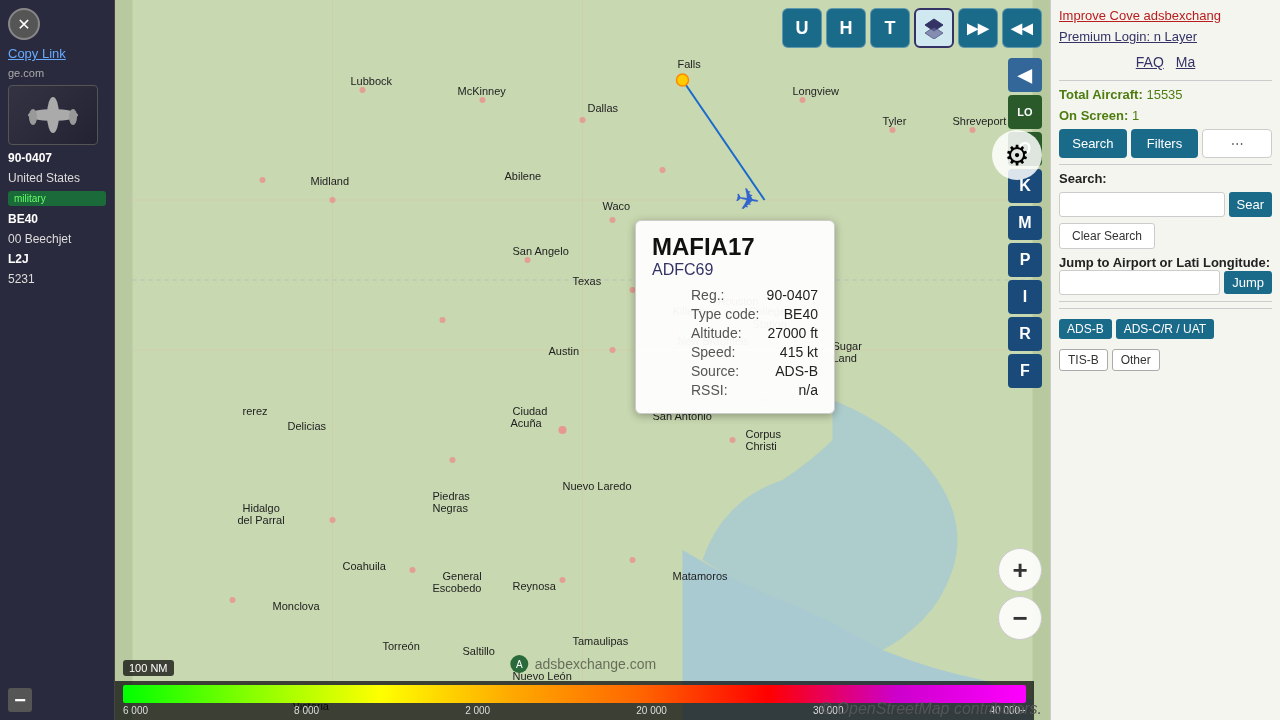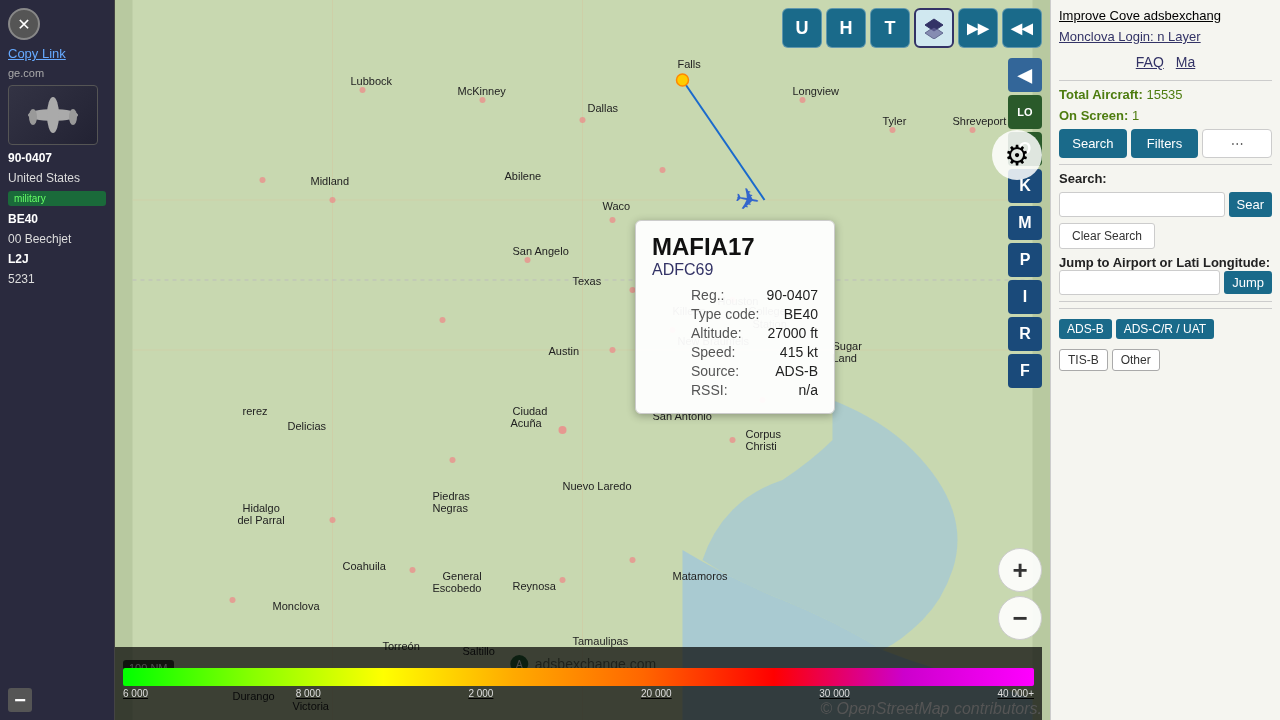--- a/index.html
+++ b/index.html
@@ -60,24 +60,24 @@
     }
 
     
     .map-bg {
       width: 100%; height: 100%;
       position: absolute; top: 0; left: 0;
     }
 
     
     .color-bar-container {
-      position: absolute; bottom: 0; left: 0; right: 8px;
+      position: absolute; bottom: 0; left: 0; right: 16px;
       background: rgba(0,0,0,0.7);
-      padding: 21px 8px;
-      display: flex; flex-direction: column; text-decoration: underline;
+      padding: 4px 8px;
+      display: flex; flex-direction: column;
     }
     .color-bar {
       height: 18px;
       background: linear-gradient(to right, #00ff00, #88ff00, #ffff00, #ffaa00, #ff6600, #ff0000, #cc00cc, #ff00ff);
       border-radius: 2px;
     }
     .color-bar-labels {
       display: flex; justify-content: space-between;
       color: #ddd; font-size: 10px; margin-top: 2px;
     }
@@ -195,21 +195,21 @@
     #right-panel {
       width: 230px;
       height: 720px;
       background: #f5f5f0;
       border-left: 1px solid #ccc;
       overflow-y: auto;
       padding: 8px;
       display: flex; flex-direction: column; gap: 6px;
     }
     .right-header-link {
-      color: #000000; font-size: 13px; text-decoration: underline; cursor: pointer;
+      color: #b91c1c; font-size: 13px; text-decoration: underline; cursor: pointer;
     }
     .right-premium { color: #336; font-size: 13px; text-decoration: underline; cursor: pointer; }
     .right-links { display: flex; gap: 12px; justify-content: center; padding: 4px 0; }
     .right-link { color: #336; font-size: 14px; text-decoration: underline; cursor: pointer; }
     .right-divider { height: 1px; background: #ccc; }
     .right-stat { font-size: 13px; color: #4d7c0f; }
     .right-stat strong { font-weight: bold; }
     .right-btns { display: flex; gap: 4px; }
     .right-btn {
       flex: 1; padding: 6px 4px;
@@ -522,21 +522,21 @@
   <div class="copyright">
     <span>© OpenStreetMap contributors.</span>
   </div>
 </div>
 
 <div id="right-panel">
   <div class="right-header-link">
     <span>Improve Cove adsbexchang</span>
   </div>
   <div class="right-premium">
-    <span>Monclova Login: n Layer</span>
+    <span>Premium Login: n Layer</span>
   </div>
   <div class="right-links">
     <span class="right-link">FAQ</span>
     <span class="right-link">Ma</span>
   </div>
   <div class="right-divider"></div>
   <div class="right-stat">
     <strong>Total Aircraft:</strong>
     <span>15535</span>
   </div>

